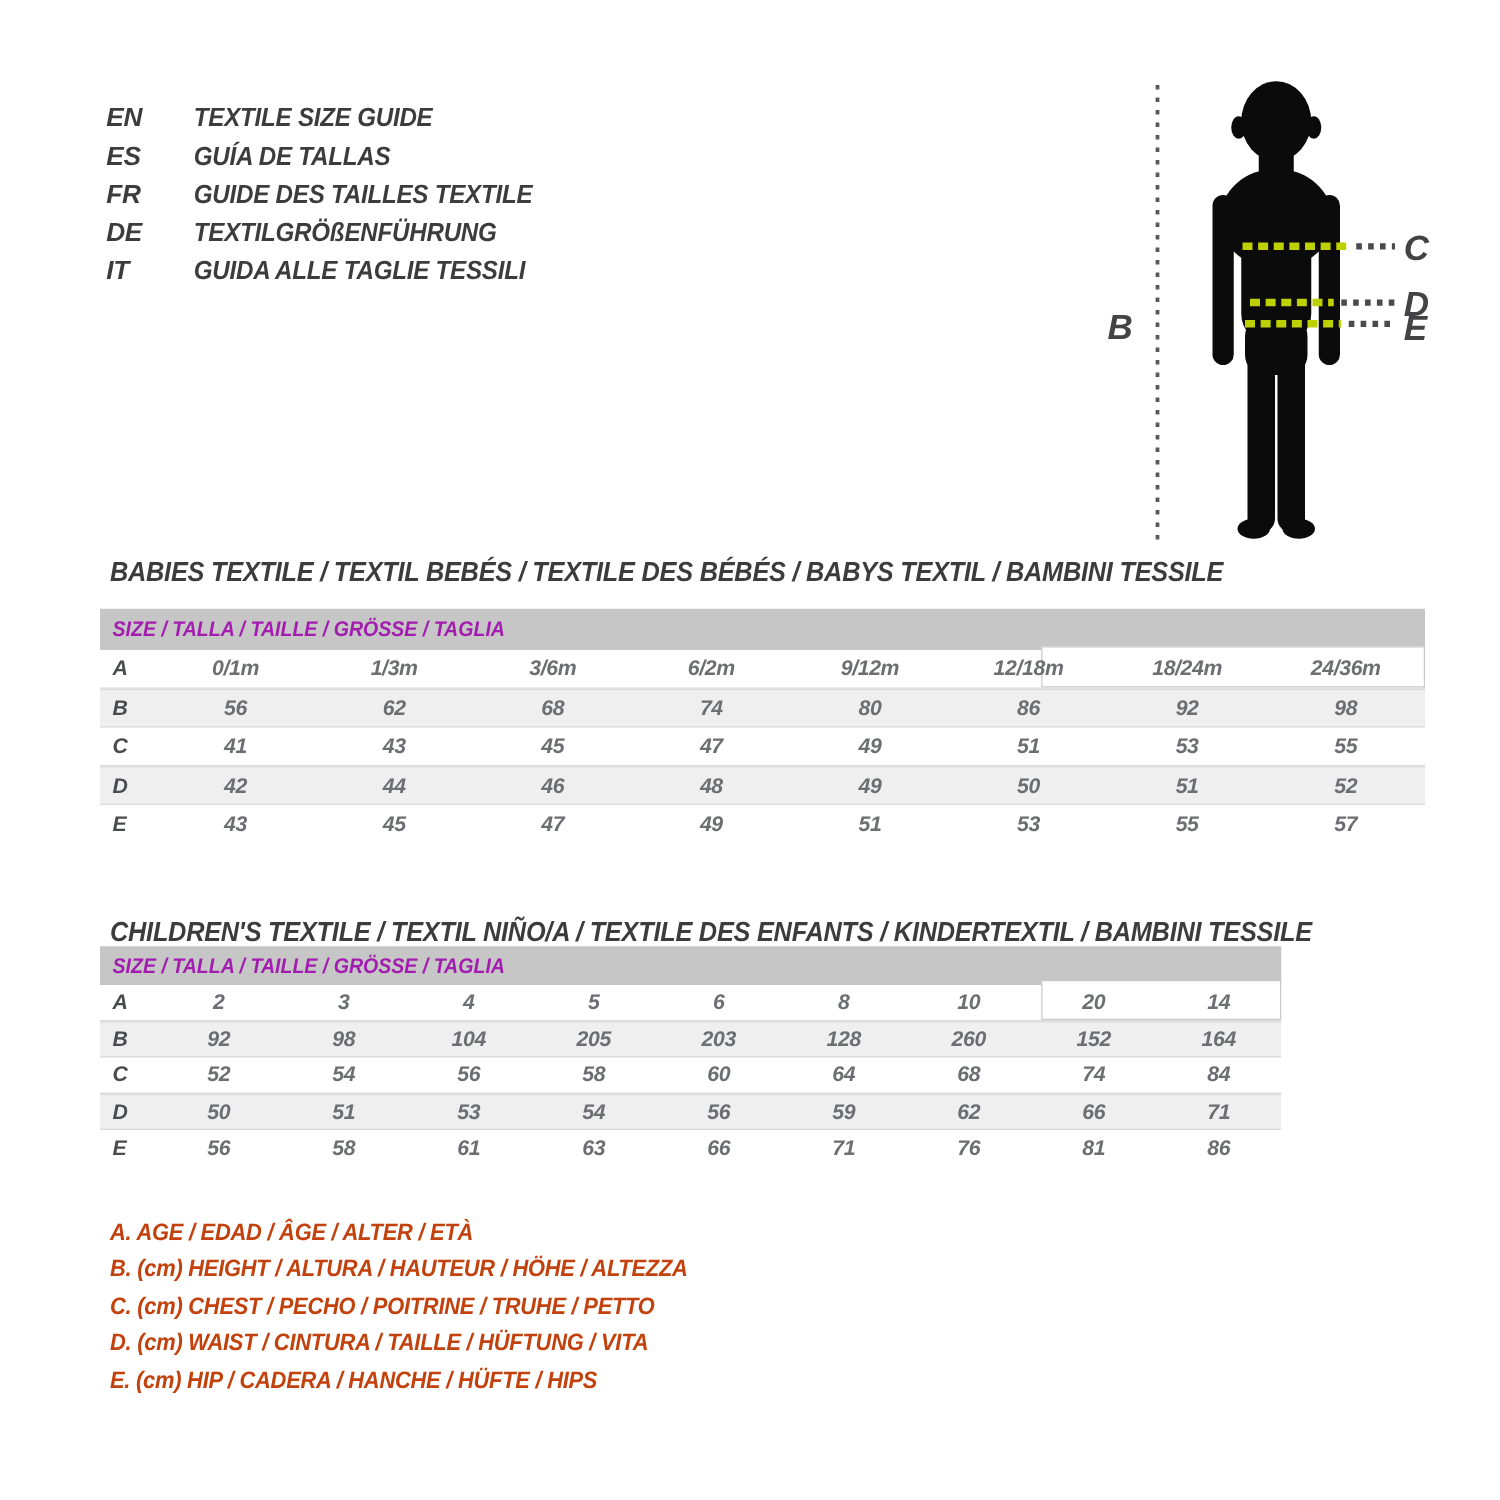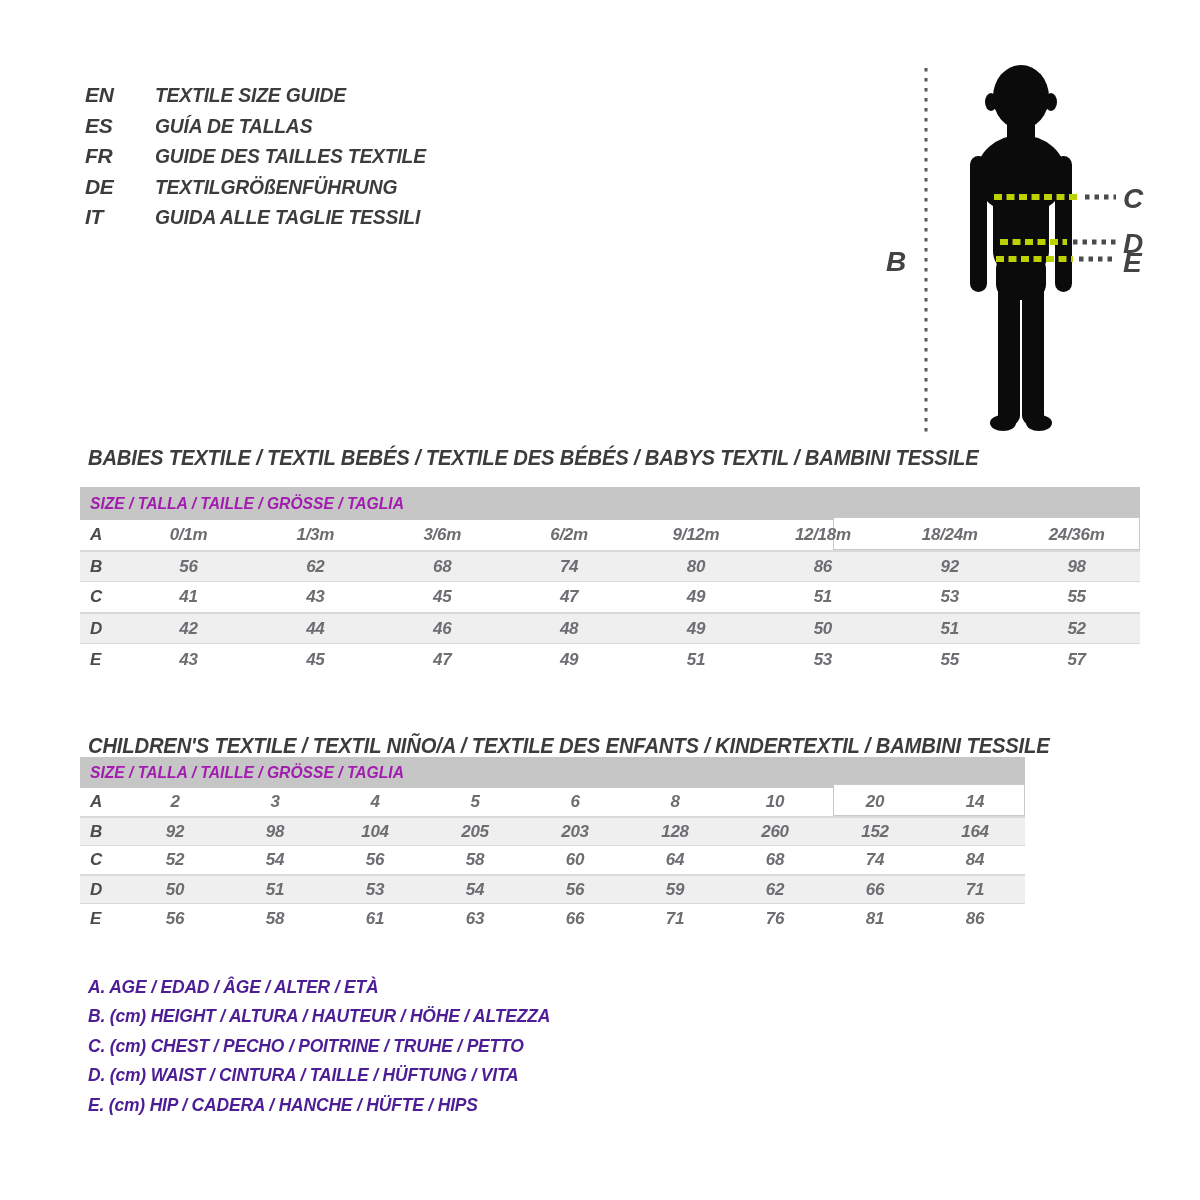--- a/index.html
+++ b/index.html
@@ -38,21 +38,21 @@
   #children-table .trow{height:29px;}
   .tlabel{width:45px;padding-left:10px;box-sizing:border-box;font-size:17px;font-weight:bold;color:#4a4b4d;}
   .tcell{flex:1;text-align:center;font-size:17px;font-weight:bold;color:#6d6e71;letter-spacing:-0.3px;}
   .hlbox{position:absolute;z-index:1;background:#ffffff;border:1px solid #c9c9c9;box-sizing:border-box;}
   #babies-box{left:753px;top:30px;width:307px;height:33px;}
   #children-box{left:753px;top:27px;width:192px;height:32px;}
 
   
   .legend{position:absolute;left:88px;top:972px;}
   .legend-row{height:29.5px;display:flex;align-items:center;font-size:19px;font-weight:bold;
-              color:#4c1d95;letter-spacing:-0.2px;}
+              color:#c2410c;letter-spacing:-0.2px;}
 </style>
 </head>
 <body>
 
 <div class="canvas">
 
   <div class="langs">
     <div class="lang-row">
       <span class="lang-code">EN</span>
       <span class="lang-title cond">TEXTILE SIZE GUIDE</span>

